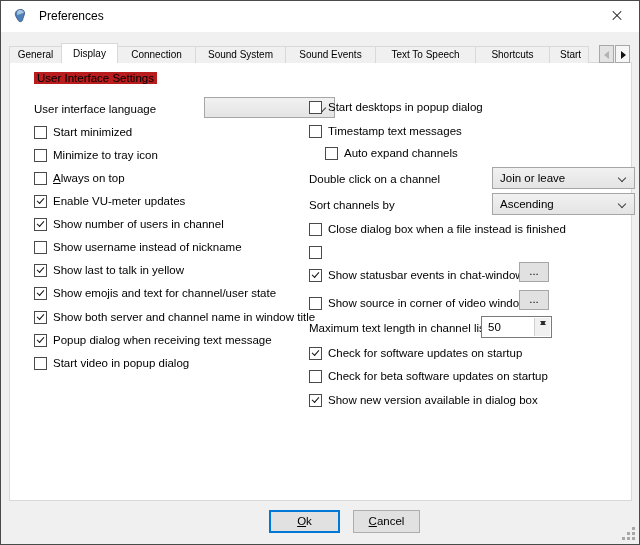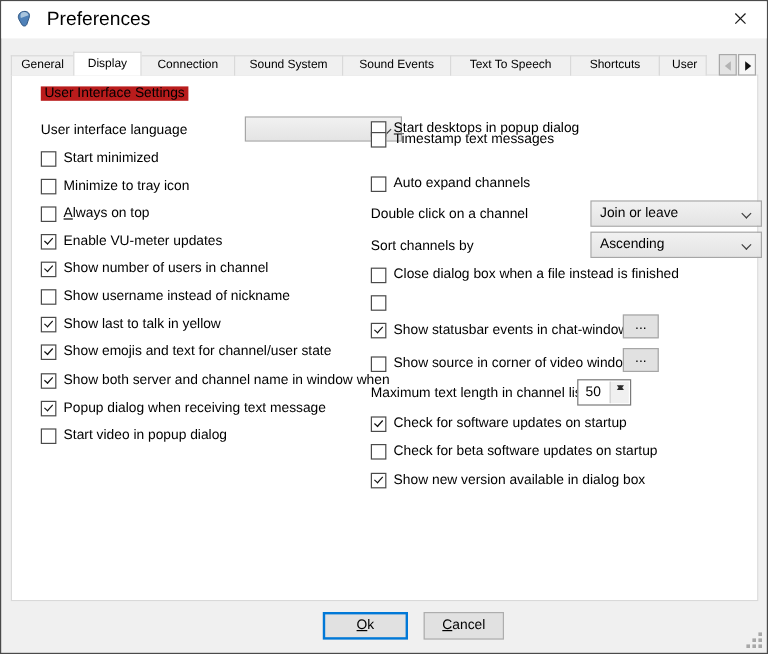--- a/index.html
+++ b/index.html
@@ -4,21 +4,21 @@
 <style>
   * { margin:0; padding:0; box-sizing:border-box; }
   html,body { width:640px; height:545px; background:#ffffff; font-family:"Liberation Sans", sans-serif; }
   .window {
     position:relative; width:640px; height:545px; background:#f0f0f0;
     border:1px solid #4a4a4a; overflow:hidden; color:#000;
   }
   
   .titlebar { position:absolute; left:0; top:0; width:100%; height:31px; background:#ffffff; }
   .title-icon { position:absolute; left:11px; top:7px; width:16px; height:16px; }
-  .title-text { position:absolute; left:38px; top:0; line-height:31px; font-size:16px; }
+  .title-text { position:absolute; left:38px; top:0; line-height:31px; font-size:12px; }
   .close-btn { position:absolute; right:0; top:0; width:45px; height:30px; cursor:default; }
   .close-btn .xl { position:absolute; left:17px; top:14px; width:12px; height:1px; background:#1a1a1a; }
   .xl.a { transform:rotate(45deg); } .xl.b { transform:rotate(-45deg); }
   
   .tabbar { position:absolute; left:8px; top:42px; height:20px; display:flex; align-items:flex-end; z-index:3; }
   .tab {
     height:17px; line-height:16px; font-size:10px; text-align:center;
     background:#f0f0f0; border:1px solid #d9d9d9; border-bottom:none;
     margin-left:-1px; overflow:hidden; white-space:nowrap; cursor:default;
   }
@@ -45,21 +45,21 @@
   .u-first::first-letter { text-decoration:underline; }
   
   .combo { position:absolute; height:22px; background:linear-gradient(#f1f1f1,#e4e4e4); border:1px solid #a6a6a6; z-index:3;margin-left:31px; }
   .combo .ctext { position:absolute; left:7px; top:0; line-height:20px; font-size:11.5px; white-space:nowrap; }
   .chev { position:absolute; right:9px; top:7px; width:6px; height:6px;
           border-right:1.3px solid #404040; border-bottom:1.3px solid #404040; transform:rotate(45deg); }
   
   .mini-btn { position:absolute; width:30px; height:20px; background:#e1e1e1; border:1px solid #a6a6a6;
               font-size:11.5px; text-align:center; line-height:16px; z-index:3; }
   
-  .spin { position:absolute; left:480px; top:315px; width:45px; height:22px; border:1px solid #7a7a7a; background:#ffffff; z-index:3; }
+  .spin { position:absolute; left:480px; top:315px; width:71px; height:22px; border:1px solid #7a7a7a; background:#ffffff; z-index:3; }
   .spin-val { position:absolute; left:6px; top:0; line-height:20px; font-size:11.5px; }
   .spin-btns { position:absolute; right:1px; top:1px; width:16px; height:18px; background:#f0f0f0; border-left:1px solid #d0d0d0; }
   .sbtn { position:relative; width:16px; height:9px; }
   .tri-up { position:absolute; left:5px; top:3px; width:0; height:0;
             border-left:3px solid transparent; border-right:3px solid transparent; border-bottom:4px solid #2b2b2b; }
   .tri-dn { position:absolute; left:5px; top:3px; width:0; height:0;
             border-left:3px solid transparent; border-right:3px solid transparent; border-top:4px solid #2b2b2b; }
   
   .btn { position:absolute; top:509px; height:23px; font-size:11.5px; text-align:center;
          background:#e1e1e1; border:1px solid #adadad; line-height:21px; cursor:default; }
@@ -88,21 +88,21 @@
   </div>
 
   <div class="tabbar">
     <div class="tab" style="width:53px">General</div>
     <div class="tab active" style="width:57px">Display</div>
     <div class="tab" style="width:79px">Connection</div>
     <div class="tab" style="width:91px">Sound System</div>
     <div class="tab" style="width:91px">Sound Events</div>
     <div class="tab" style="width:101px">Text To Speech</div>
     <div class="tab" style="width:75px">Shortcuts</div>
-    <div class="tab" style="width:40px;text-align:left;padding-left:10px">User</div>
+    <div class="tab" style="width:40px;text-align:left;padding-left:10px">Start</div>
   </div>
   <div class="tab-scrollers">
     <div class="tscroll">
         <span class="arr left"></span>
       </div>
     <div class="tscroll rgt">
         <span class="arr right"></span>
       </div>
   </div>
 
@@ -155,42 +155,42 @@
   <div class="row" style="left:33px;top:284px">
     <span class="cb checked">
         <i class="mark"></i>
       </span>
     <span class="lbl">Show emojis and text for channel/user state</span>
   </div>
   <div class="row" style="left:33px;top:308px">
     <span class="cb checked">
         <i class="mark"></i>
       </span>
-    <span class="lbl">Show both server and channel name in window when</span>
+    <span class="lbl">Show both server and channel name in window title</span>
   </div>
   <div class="row" style="left:33px;top:331px">
     <span class="cb checked">
         <i class="mark"></i>
       </span>
     <span class="lbl">Popup dialog when receiving text message</span>
   </div>
   <div class="row" style="left:33px;top:354px">
     <span class="cb"></span>
     <span class="lbl">Start video in popup dialog</span>
   </div>
 
   <div class="row" style="left:308px;top:98px">
     <span class="cb"></span>
     <span class="lbl">Start desktops in popup dialog</span>
   </div>
-  <div class="row" style="left:308px;top:107px">
+  <div class="row" style="left:308px;top:122px">
     <span class="cb"></span>
     <span class="lbl">Timestamp text messages</span>
   </div>
-  <div class="row" style="left:308px;top:144px">
+  <div class="row" style="left:324px;top:144px">
     <span class="cb"></span>
     <span class="lbl">Auto expand channels</span>
   </div>
 
   <div class="row" style="left:308px;top:170px">
     <span class="lbl">Double click on a channel</span>
   </div>
   <div class="combo" style="left:460px;top:166px;width:143px">
     <span class="ctext">Join or leave</span>
     <span class="chev"></span>

